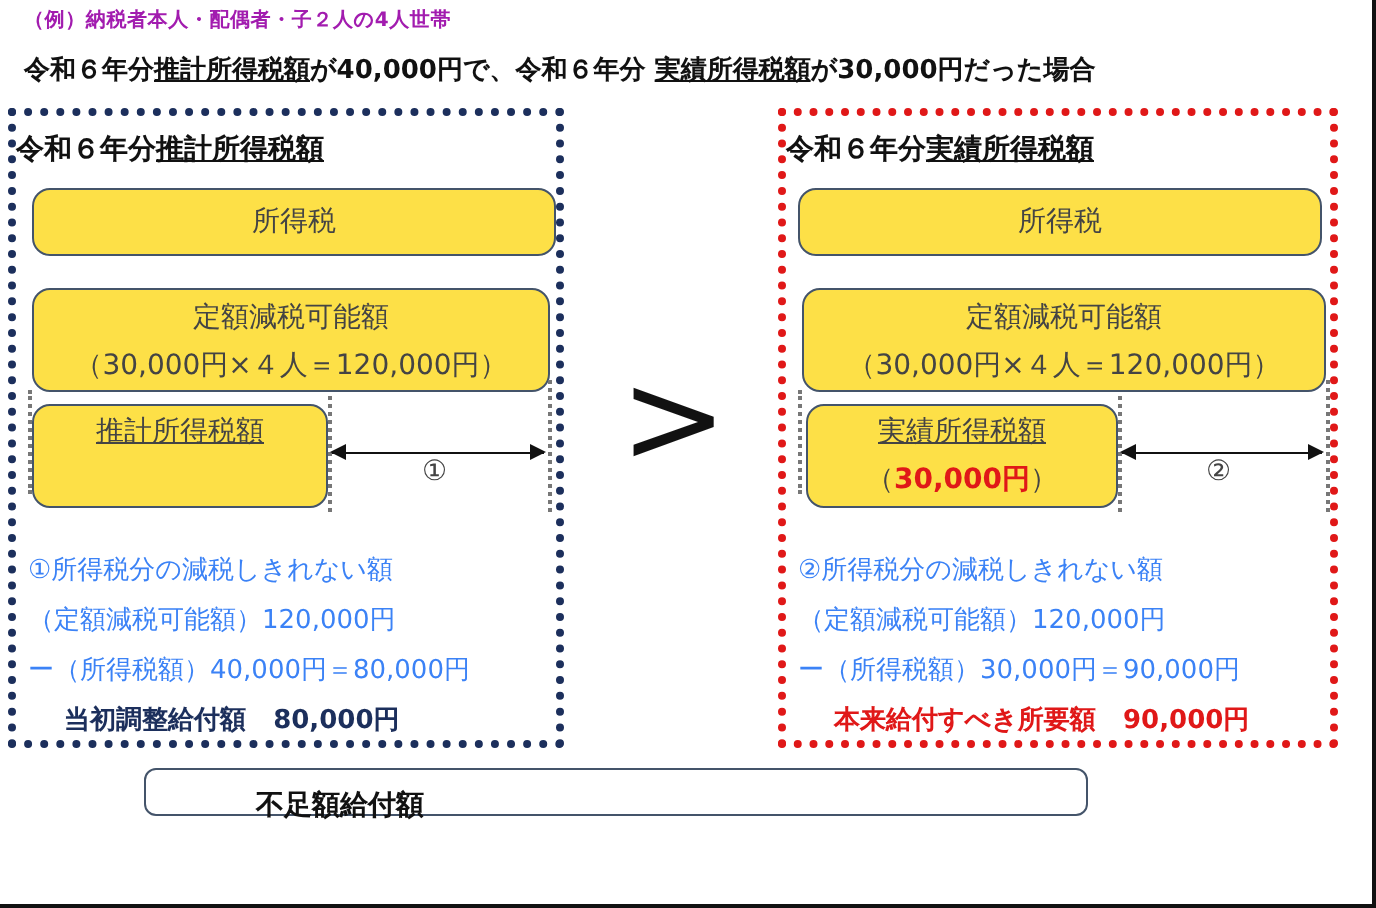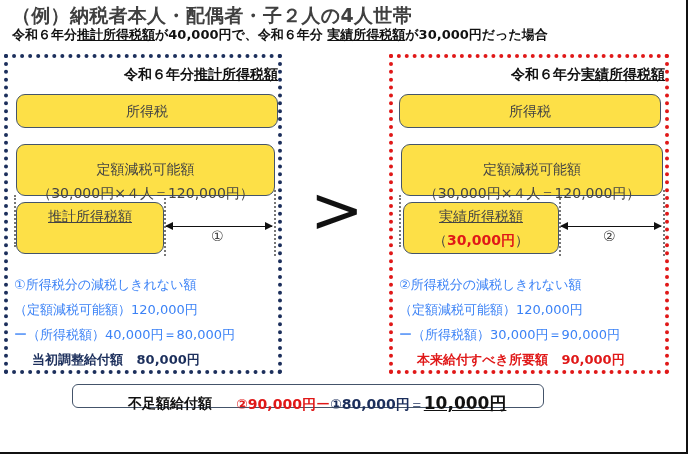--- a/index.html
+++ b/index.html
@@ -7,32 +7,32 @@
     width: 688px; height: 454px; position: relative; overflow: hidden;
     background: #ffffff;
     font-family: "DejaVu Sans", "Liberation Sans", sans-serif;
     color: #222;
   }
   .frame {
     position: absolute; left: 0; top: 0; width: 686px; height: 452px;
     border-right: 2px solid #111; border-bottom: 2px solid #111;
     box-sizing: content-box;
   }
-  .hdr1 { position: absolute; left: 12px; top: 3px; font-size: 19px; font-weight: bold; color: #404040; letter-spacing: 0.3px; }
+  .hdr1 { position: absolute; left: 12px; top: 3px; font-size: 10px; font-weight: bold; color: #a21caf; letter-spacing: 0.3px; }
   .hdr2 { position: absolute; left: 12px; top: 26px; font-size: 13px; font-weight: bold; color: #111; white-space: nowrap; }
   .u { text-decoration: underline; }
 
   .panel { position: absolute; top: 54px; width: 278px; height: 320px; box-sizing: border-box; }
   .panel.left { left: 4px; border: 4px dotted #1c2f5c; }
   .panel.right { left: 389px; border: 4px dotted #e01818; width: 280px; }
-  .ptitle { position: absolute; left: 0; right: 0; top: 8px; text-align: right; font-size: 14px; font-weight: bold; color: #111; }
+  .ptitle { position: absolute; left: 0; right: 0; top: 8px; text-align: left; font-size: 14px; font-weight: bold; color: #111; }
 
   .rbox { position: absolute; border: 1.2px solid #44546a; border-radius: 9px; background: #fde047; box-sizing: border-box; text-align: center; color: #444; font-size: 14px; }
   .rbox.tax { left: 8px; top: 36px; width: 262px; height: 34px; line-height: 32px; }
-  .rbox.teigaku { left: 8px; top: 86px; width: 259px; height: 52px; padding-top: 12px; line-height: 24px; }
+  .rbox.teigaku { left: 8px; top: 86px; width: 259px; height: 52px; padding-top: 2px; line-height: 24px; }
   .rbox.est { left: 8px; top: 144px; width: 148px; height: 52px; line-height: 24px; padding-top: 1px; }
 
   .dotv { position: absolute; width: 0; border-left: 2px dotted #777; }
   .arrow { position: absolute; height: 1px; background: #111; }
   .arrow:before, .arrow:after { content: ""; position: absolute; top: -4px; border-top: 4.5px solid transparent; border-bottom: 4.5px solid transparent; }
   .arrow:before { left: -1px; border-right: 8px solid #111; }
   .arrow:after { right: -1px; border-left: 8px solid #111; }
   .circ { position: absolute; font-size: 14px; color: #444; }
 
   .calc { position: absolute; left: 6px; font-size: 13px; color: #3b82f6; white-space: nowrap; }
@@ -96,14 +96,13 @@
   <div class="arrow" style="left:168px; top:168px; width:100px;"></div>
   <div class="circ" style="left:210px; top:170px;">②</div>
   <div class="calc" style="top:218px;">②所得税分の減税しきれない額</div>
   <div class="calc" style="top:243px;">（定額減税可能額）120,000円</div>
   <div class="calc" style="top:268px;">ー（所得税額）30,000円＝90,000円</div>
   <div class="result red" style="left:24px; top:293px;"><span>本来給付すべき所要額</span>&nbsp;&nbsp;&nbsp;<span>90,000円</span></div>
 </div>
 
 <div class="bottom">
   <span class="lbl">不足額給付額</span>
-  <span class="f"><span class="red">②90,000円</span><span class="red normal">ー</span><span class="navy">①80,000円</span><span class="navy normal">＝</span><span class="big">10,000円</span></span>
 </div>
 
 </body></html>

